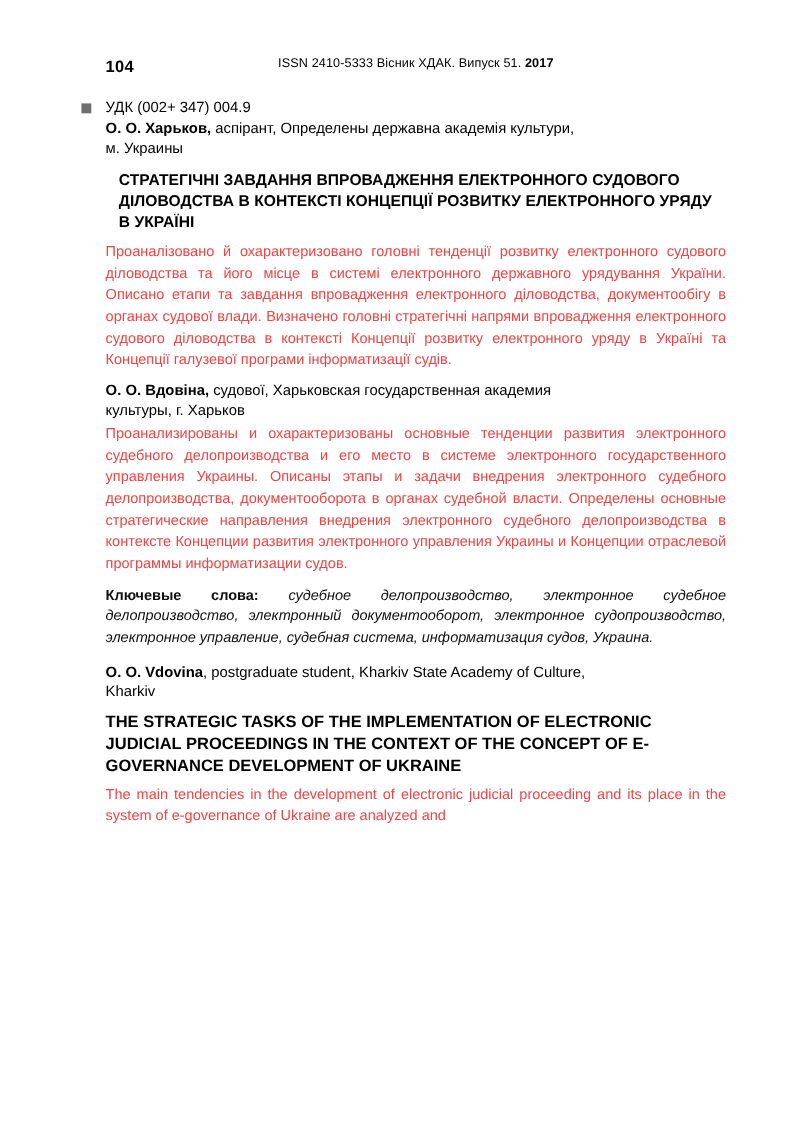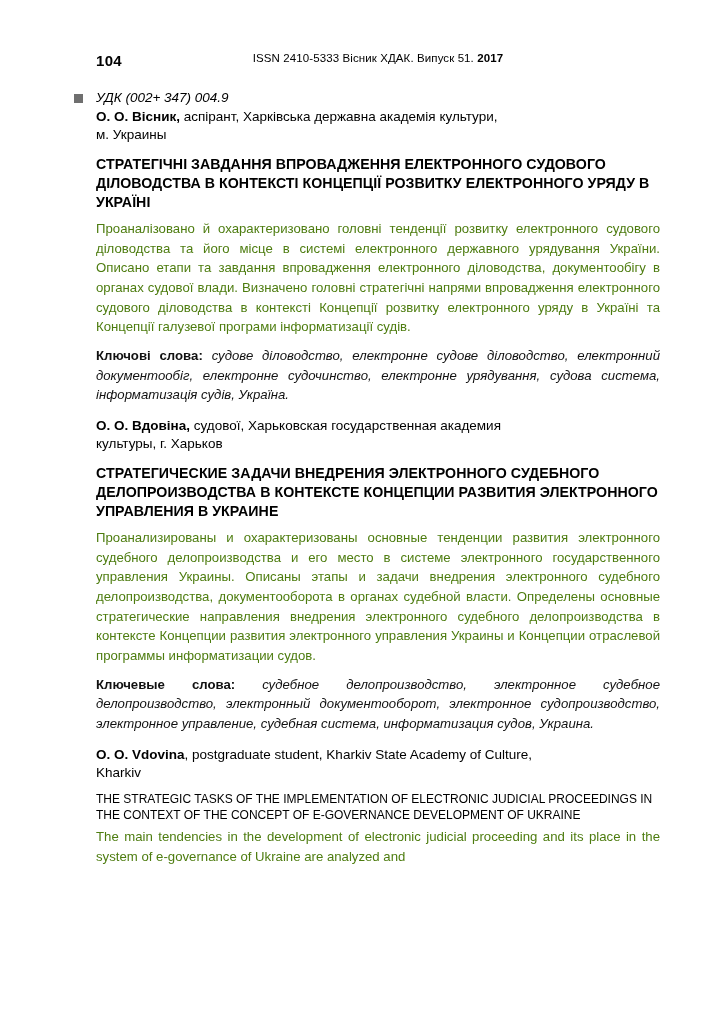--- a/index.html
+++ b/index.html
@@ -58,58 +58,57 @@
     height: 9px;
     background: #6f6f6f;
     margin-left: -22px;
     margin-right: 13px;
     margin-top: 4px;
     flex: 0 0 auto;
   }
   .udc {
     font-size: 13.5px;
     color: #000;
-    font-style: italic;
   }
   .author {
     font-size: 13.5px;
     line-height: 1.33;
     margin: 1px 0 2px 0;
     color: #000;
   }
   .author b { font-weight: bold; }
   .art-title {
     font-size: 14.2px;
     font-weight: bold;
     line-height: 1.34;
-    margin: 11px 0 7px 0;
+    margin: 11px 0 7px 12px;
     color: #000;
     letter-spacing: 0.05px;
   }
   .abstract {
     font-size: 13.2px;
     line-height: 1.49;
     text-align: justify;
     text-justify: inter-word;
     margin: 0 0 9px 0;
-    color: #4d7c0f;
+    color: #ef4444;
   }
   .kw {
     font-size: 13.2px;
     line-height: 1.49;
     text-align: justify;
     margin: 0 0 12px 0;
     color: #111;
   }
   .kw b { font-weight: bold; font-style: normal; }
   .kw i { font-style: italic; }
   .block { margin-bottom: 2px; }
   .en-title {
-    font-size: 12px;
-    font-weight: normal;
+    font-size: 15px;
+    font-weight: bold;
     line-height: 1.36;
     margin: 9px 0 4px 0;
     color: #000;
   }
 </style>
 </head>
 <body>
 
 <div class="page">
 
@@ -122,36 +121,32 @@
     </div>
   </div>
 
   <div class="udc-row">
     <span class="sq"></span>
     <span class="udc">УДК (002+ 347) 004.9</span>
   </div>
 
   <div class="block">
     <div class="author">
-      <b>О. О. Вісник,</b><span> аспірант, Харківська державна академія культури,</span><br>
+      <b>О. О. Харьков,</b><span> аспірант, Определены державна академія культури,</span><br>
       <span>м. Украины</span>
     </div>
     <div class="art-title">СТРАТЕГІЧНІ ЗАВДАННЯ ВПРОВАДЖЕННЯ ЕЛЕКТРОННОГО СУДОВОГО ДІЛОВОДСТВА В КОНТЕКСТІ КОНЦЕПЦІЇ РОЗВИТКУ ЕЛЕКТРОННОГО УРЯДУ В УКРАЇНІ</div>
     <div class="abstract">Проаналізовано й охарактеризовано головні тенденції розвитку електронного судового діловодства та його місце в системі електронного державного урядування України. Описано етапи та завдання впровадження електронного діловодства, документообігу в органах судової влади. Визначено головні стратегічні напрями впровадження електронного судового діловодства в контексті Концепції розвитку електронного уряду в Україні та Концепції галузевої програми інформатизації судів.</div>
-    <div class="kw">
-      <b>Ключові слова:</b><i> судове діловодство, електронне судове діловодство, електронний документообіг, електронне судочинство, електронне урядування, судова система, інформатизація судів, Україна.</i>
-    </div>
   </div>
 
   <div class="block">
     <div class="author">
       <b>О. О. Вдовіна,</b><span> судової, Харьковская государственная академия</span><br>
       <span>культуры, г. Харьков</span>
     </div>
-    <div class="art-title">СТРАТЕГИЧЕСКИЕ ЗАДАЧИ ВНЕДРЕНИЯ ЭЛЕКТРОННОГО СУДЕБНОГО ДЕЛОПРОИЗВОДСТВА В КОНТЕКСТЕ КОНЦЕПЦИИ РАЗВИТИЯ ЭЛЕКТРОННОГО УПРАВЛЕНИЯ В УКРАИНЕ</div>
     <div class="abstract">Проанализированы и охарактеризованы основные тенденции развития электронного судебного делопроизводства и его место в системе электронного государственного управления Украины. Описаны этапы и задачи внедрения электронного судебного делопроизводства, документооборота в органах судебной власти. Определены основные стратегические направления внедрения электронного судебного делопроизводства в контексте Концепции развития электронного управления Украины и Концепции отраслевой программы информатизации судов.</div>
     <div class="kw">
       <b>Ключевые слова:</b><i> судебное делопроизводство, электронное судебное делопроизводство, электронный документооборот, электронное судопроизводство, электронное управление, судебная система, информатизация судов, Украина.</i>
     </div>
   </div>
 
   <div class="block">
     <div class="author">
       <b>O. O. Vdovina</b><span>, postgraduate student, Kharkiv State Academy of Culture,</span><br>
       <span>Kharkiv</span>

